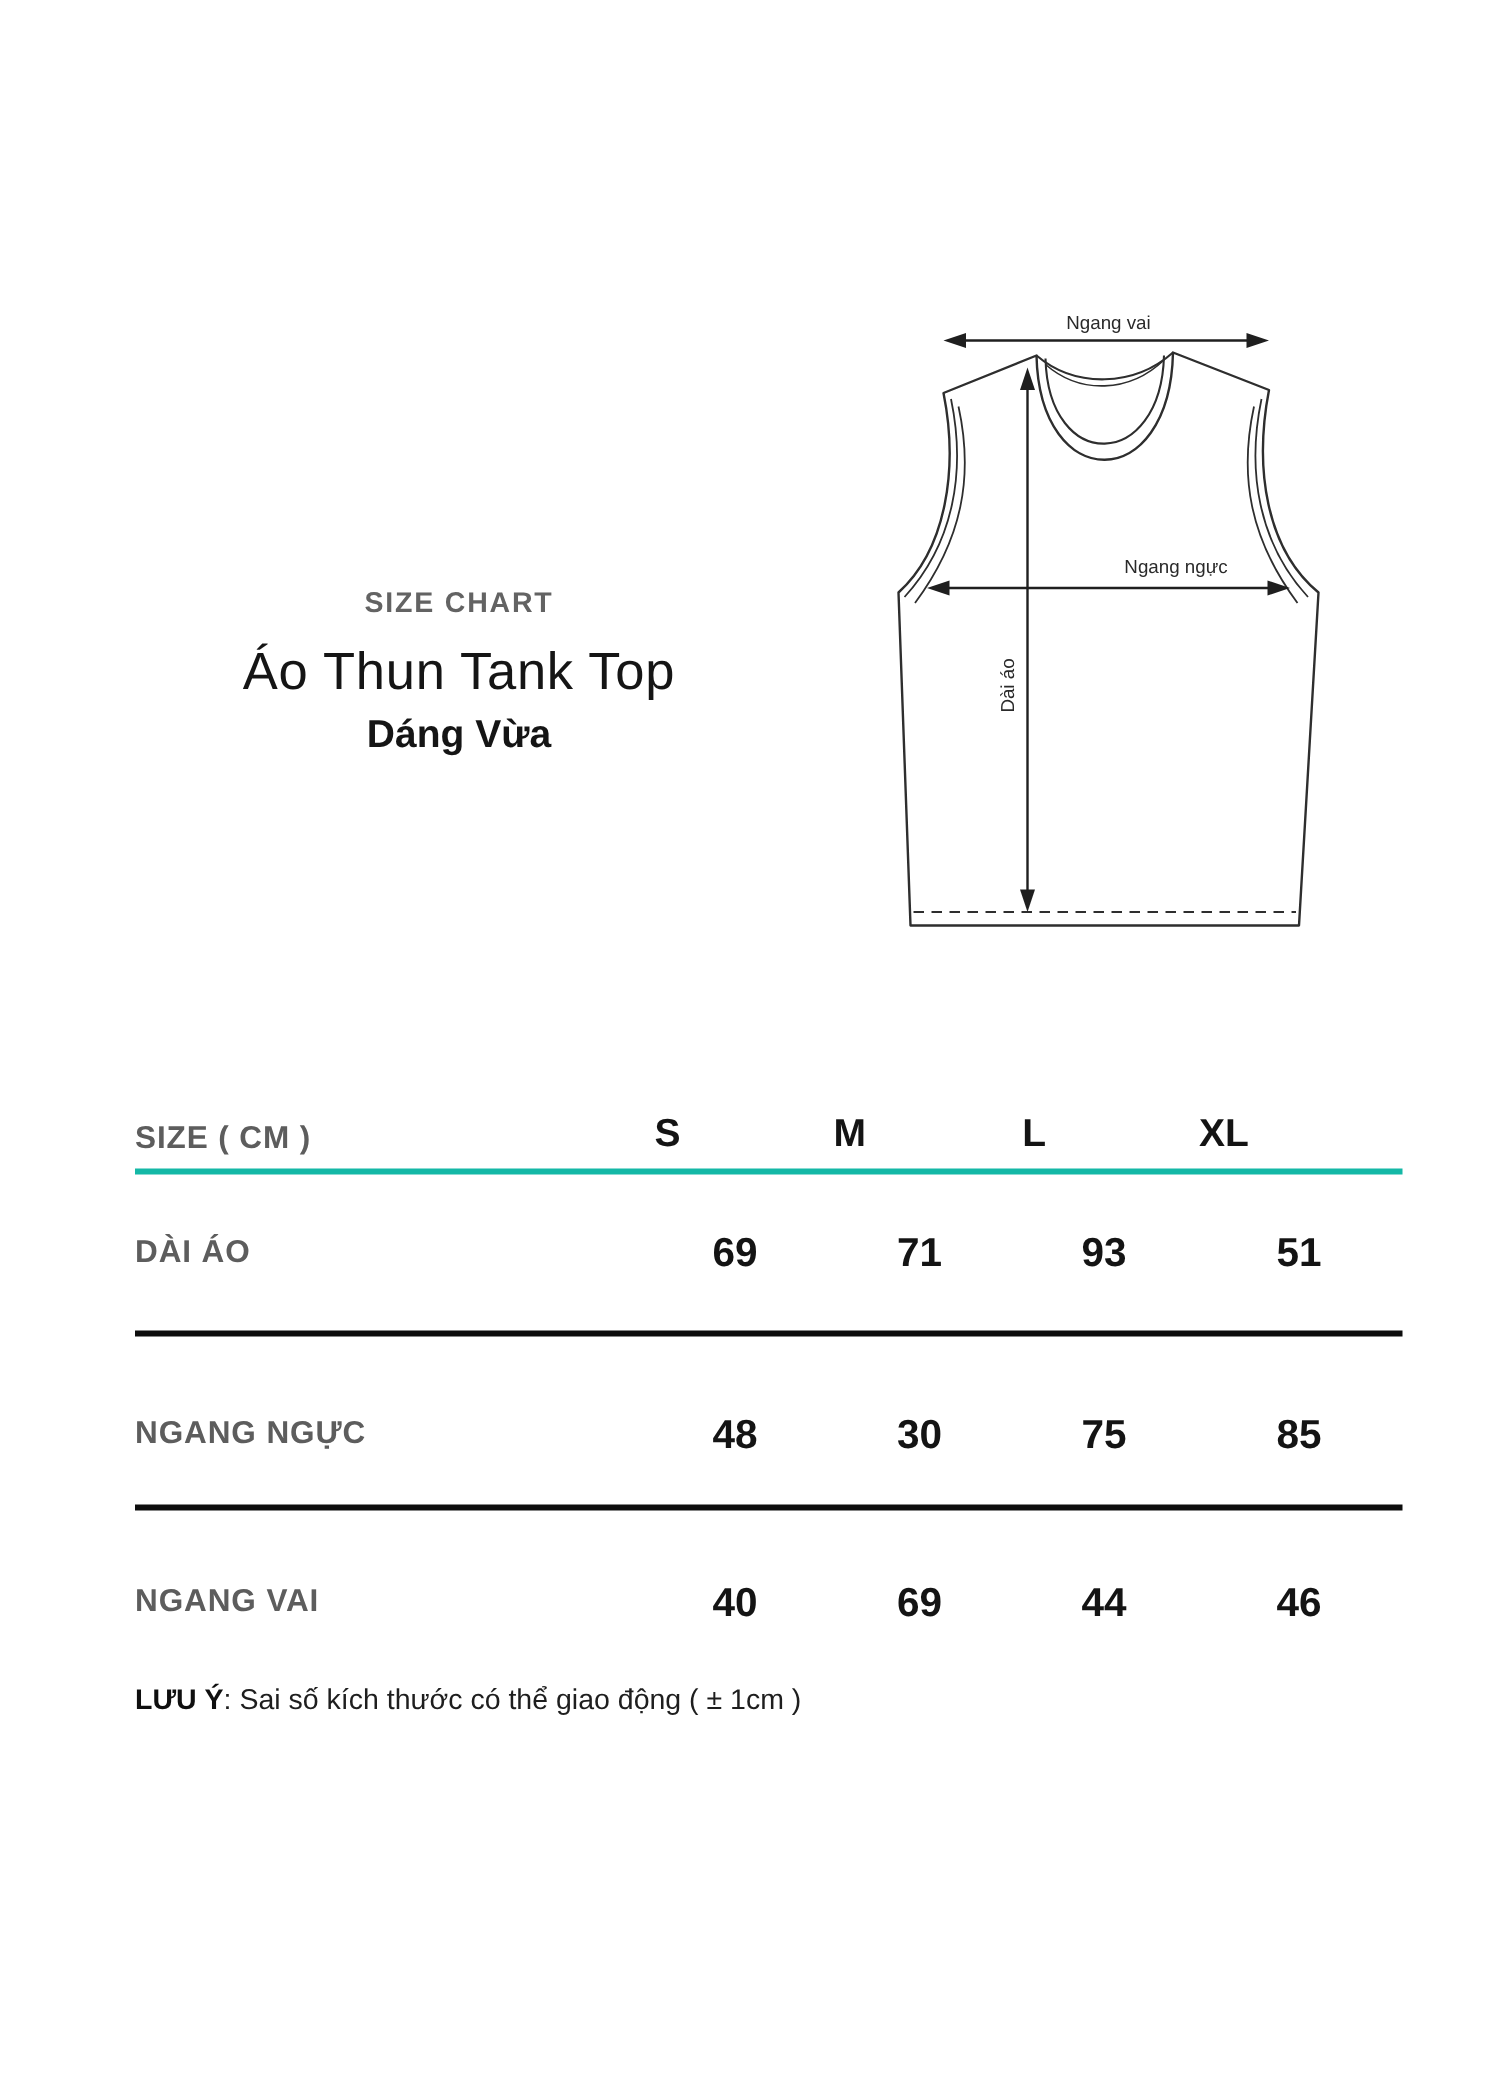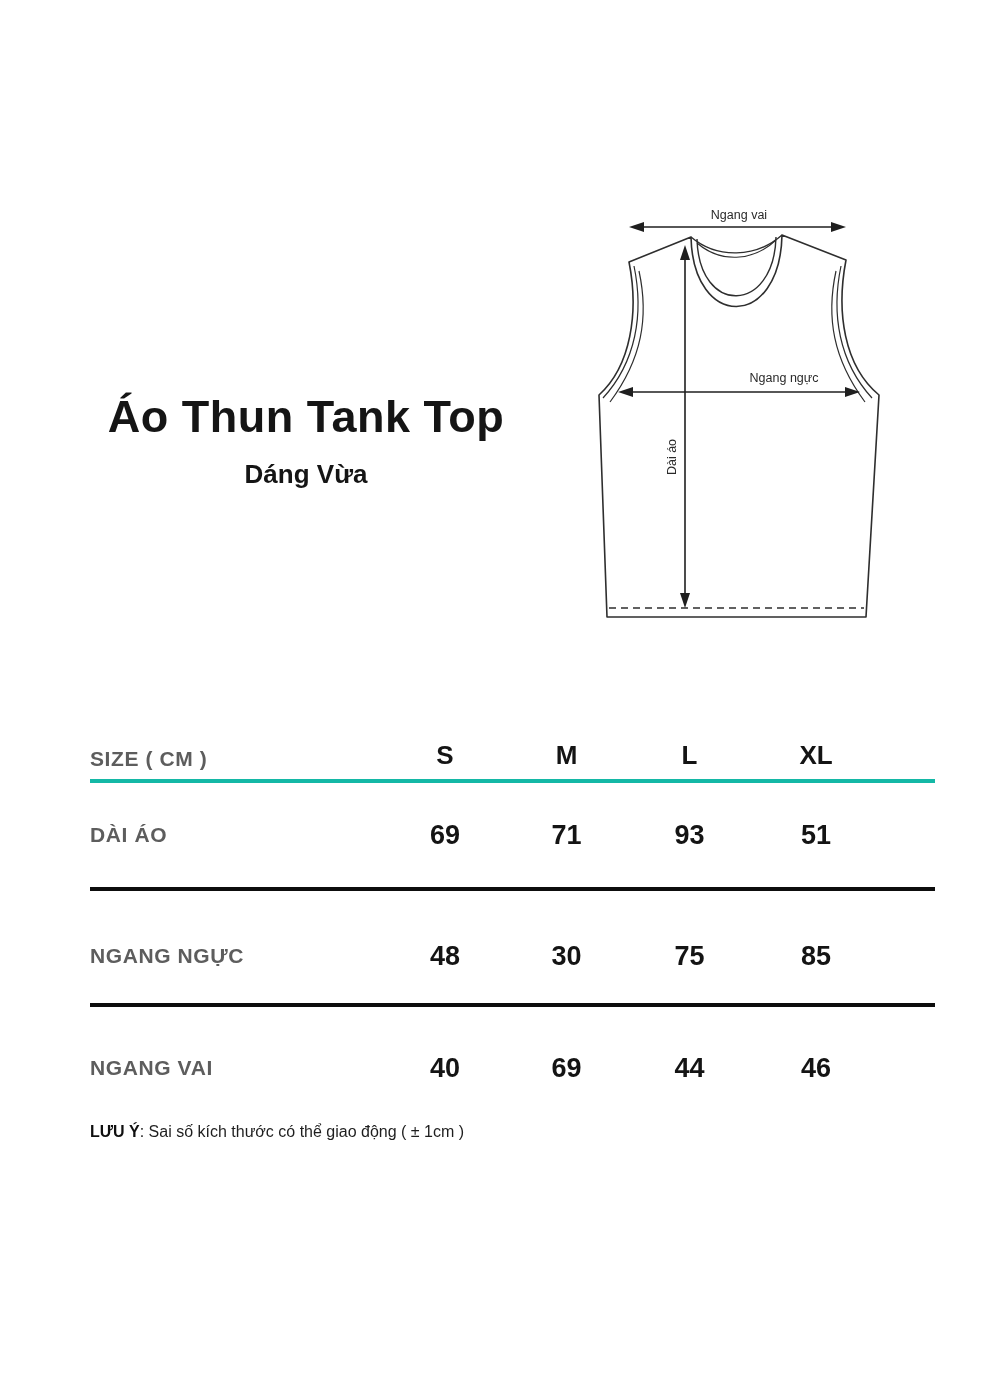--- a/index.html
+++ b/index.html
@@ -21,29 +21,29 @@
     width: 500px;
     text-align: center;
   }
   .eyebrow {
     font-size: 19px;
     font-weight: bold;
     letter-spacing: 1.2px;
     color: #636363;
   }
   .main-title {
-    margin-top: 0;
-    font-size: 45px;
-    font-weight: bold;
+    margin-top: 15px;
+    font-size: 35px;
+    font-weight: normal;
     letter-spacing: 0.5px;
     color: #151515;
     line-height: 1.1;
   }
   .sub-title {
-    margin-top: 17px;
+    margin-top: 6px;
     font-size: 26px;
     font-weight: bold;
     color: #151515;
   }
 
   
   .diagram {
     position: absolute;
     left: 585px;
     top: 180px;
@@ -90,44 +90,45 @@
   .trow { align-items: center; }
   .trow .row-label {
     font-size: 21px;
     font-weight: bold;
     letter-spacing: 0.6px;
     color: #5d5d5d;
   }
   .trow .cell-val {
     font-size: 27px;
     font-weight: bold;
-    text-align: center;
+    text-align: right;
     color: #141414;
   }
   .trow-1 { height: 104px; border-bottom: 4px solid #0d0d0d; }
   .trow-2 { height: 116px; border-bottom: 4px solid #0d0d0d; padding-top: 18px; box-sizing: border-box; }
   .trow-3 { height: 122px; }
 
   
   .note {
     position: absolute;
     left: 90px;
     top: 1123px;
-    font-size: 16px;
+    font-size: 19px;
     color: #1e1e1e;
     white-space: nowrap;
   }
   .note .note-prefix { font-weight: bold; color: #0f0f0f; }
 </style>
 </head>
 <body>
 
 <div class="canvas">
 
   <div class="title-block">
+    <div class="eyebrow">SIZE CHART</div>
     <div class="main-title">Áo Thun Tank Top</div>
     <div class="sub-title">Dáng Vừa</div>
   </div>
 
   <div class="diagram">
     <svg viewBox="585 180 330 460" xmlns="http://www.w3.org/2000/svg">
 
       <path d="M 629 262 L 691 237 C 693 330 780 330 782 235 L 846 260
                C 836 312 844 366 879 395 L 866 617 L 607 617 L 599 395
                C 631 366 639 312 629 262 Z" fill="#ffffff" stroke="#2e2e2e" stroke-width="1.6" stroke-linejoin="round"></path>

